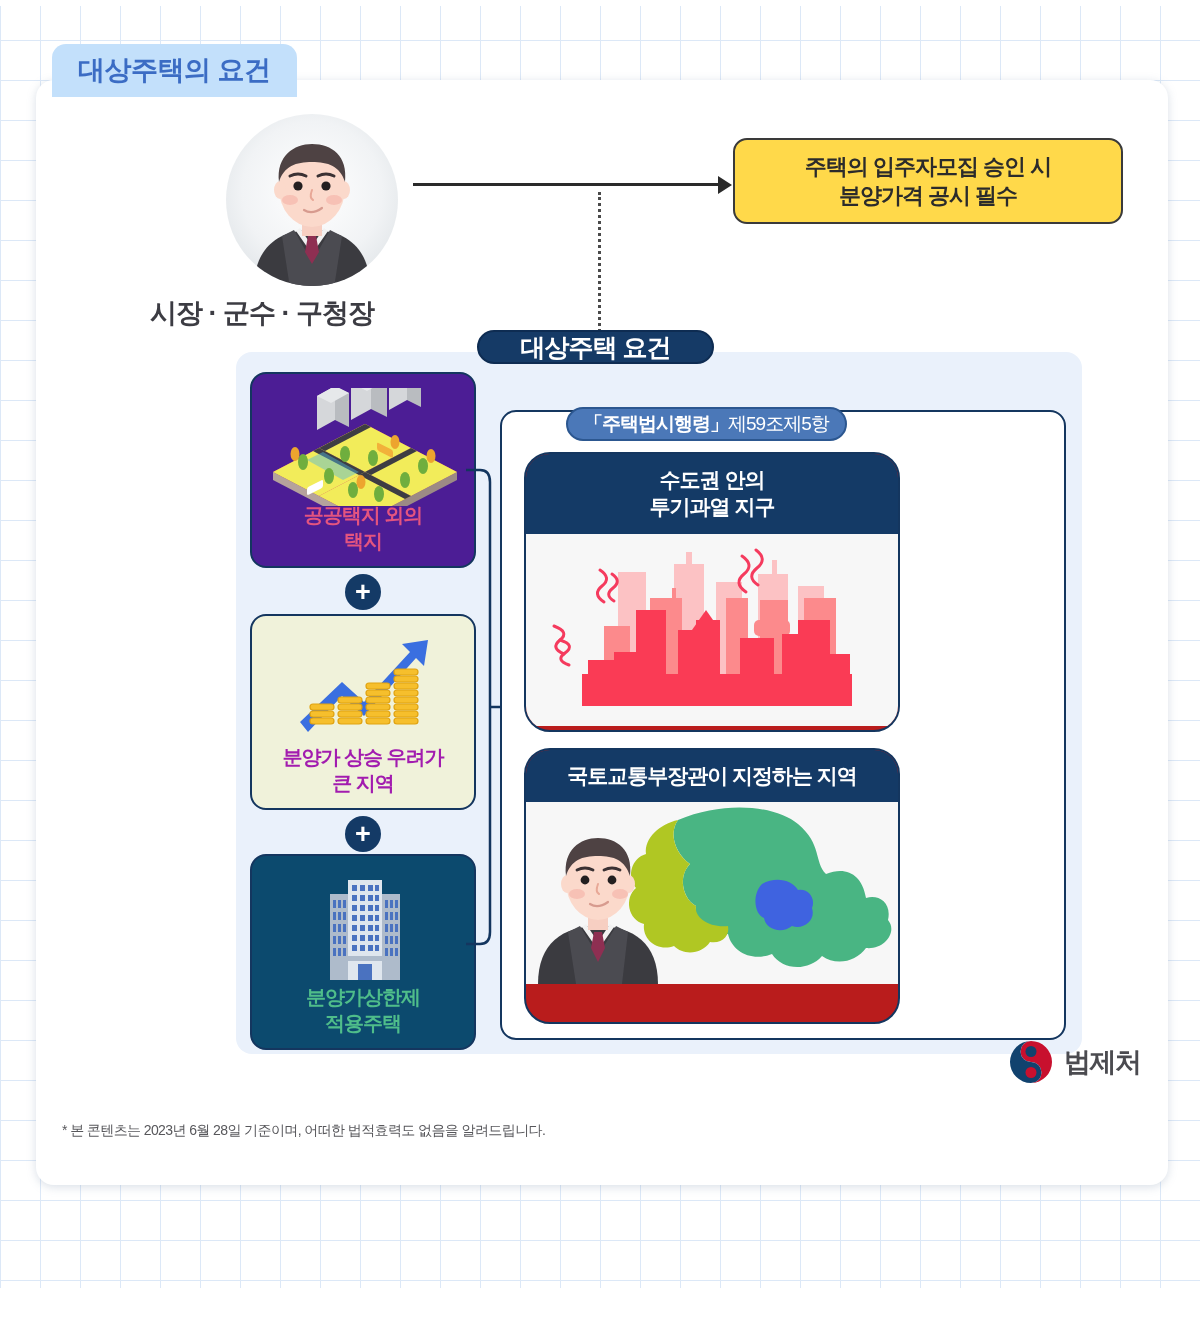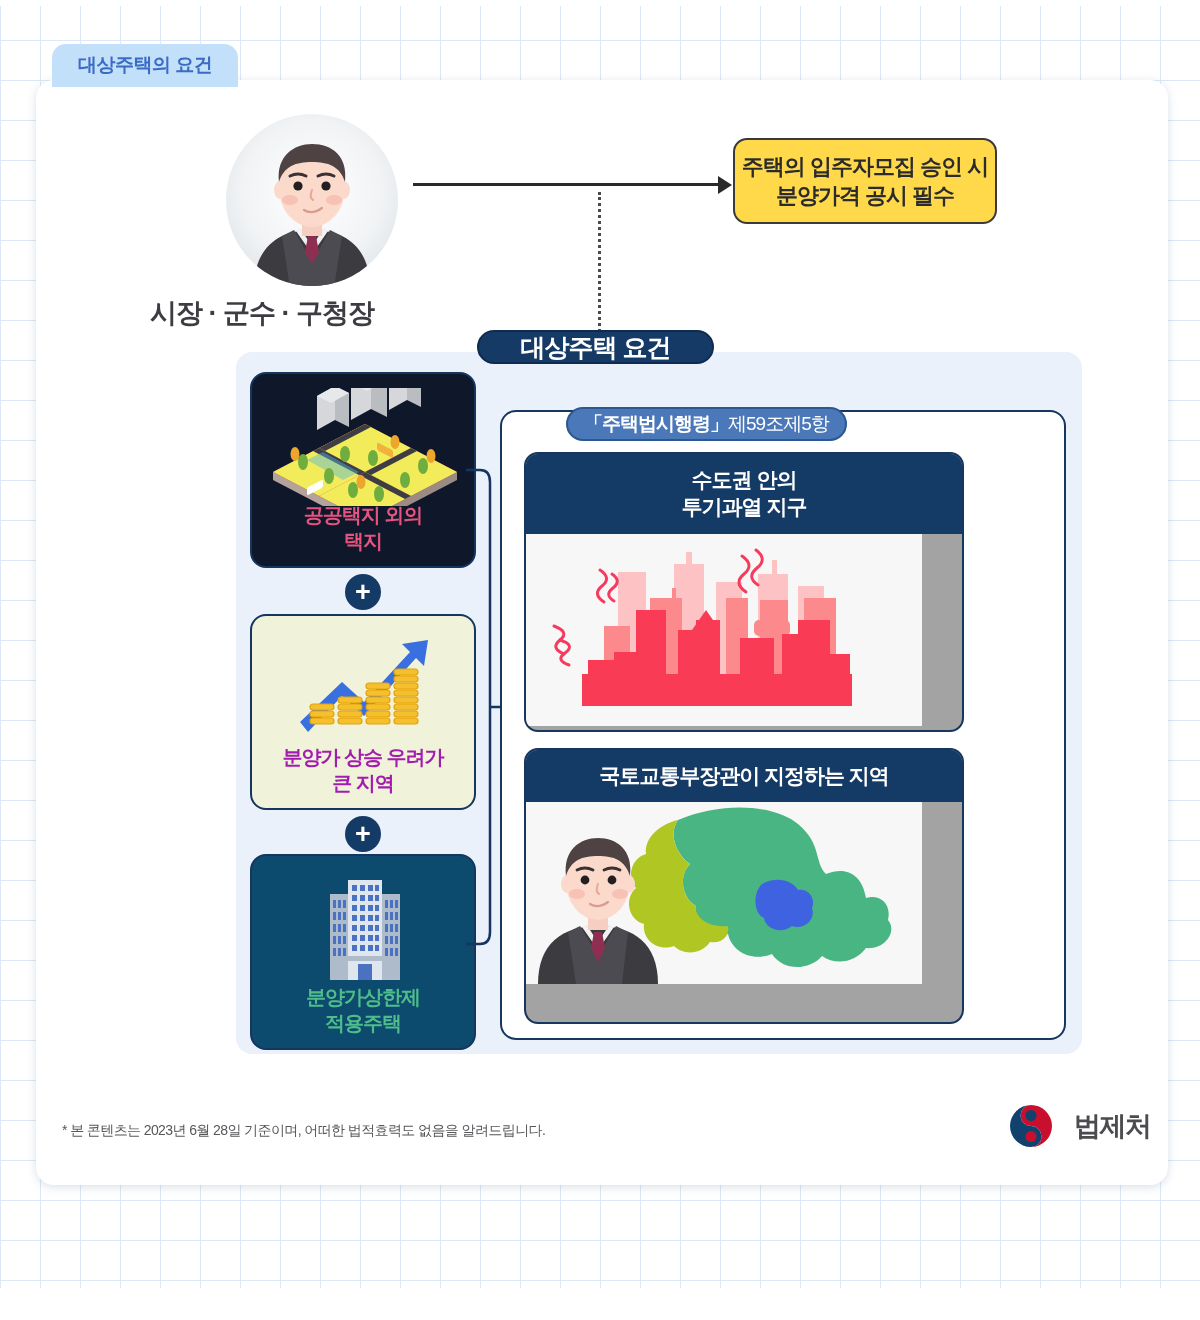--- a/index.html
+++ b/index.html
@@ -19,21 +19,21 @@
   .top-strip { position:absolute; left:0; top:0; width:1200px; height:6px; background:#ffffff; }
   .bottom-strip { position:absolute; left:0; bottom:0; width:1200px; height:32px; background:#ffffff; }
 
   
   .title-tab {
     position: absolute; left: 52px; top: 44px;
     background: #c3e0fb;
     border-radius: 14px 14px 0 0;
     padding: 8px 26px 9px 26px;
     color: #3b6cc4;
-    font-size: 19px; font-weight: bold;
+    font-size: 27px; font-weight: bold;
     letter-spacing: -0.5px;
     z-index: 5;
   }
 
   
   .main-card {
     position: absolute; left: 36px; top: 80px;
     width: 1132px; height: 1105px;
     background: #ffffff;
     border-radius: 18px;
@@ -49,21 +49,21 @@
   }
 
   
   .arrow-line { position:absolute; left:413px; top:183px; width:310px; height:3px; background:#2a2a2a; }
   .arrow-head {
     position:absolute; left:718px; top:176px;
     width:0;height:0;border-top:9px solid transparent;border-bottom:9px solid transparent;
     border-left:14px solid #2a2a2a;
   }
   .yellow-box {
-    position:absolute; left:733px; top:138px; width:264px; height:86px;
+    position:absolute; left:733px; top:138px; width:390px; height:86px;
     background:#ffd94a; border:2.5px solid #3a3a3a; border-radius:14px;
     display:flex; flex-direction:column; align-items:center; justify-content:center;
     color:#2b2b2b; font-size:22px; font-weight:bold; line-height:1.33; letter-spacing:-1px;
   }
 
   .dotted-down {
     position:absolute; left:598px; top:192px; width:0; height:140px;
     border-left:3px dotted #4a4a4a;
   }
 
@@ -85,21 +85,21 @@
   
   .lcard {
     position:absolute; left:250px; width:226px; height:196px;
     border:2.5px solid #14365f; border-radius:16px;
     display:flex; flex-direction:column; align-items:center; justify-content:flex-end;
     padding-bottom:12px;
   }
   .lcard-label {
     text-align:center; font-size:20px; font-weight:bold; line-height:1.3; letter-spacing:-1px;
   }
-  .lcard.c1 { top:372px; background:#0f172a; }
+  .lcard.c1 { top:372px; background:#4c1d95; }
   .lcard.c1 .lcard-label { color:#e4547f; }
   .lcard.c2 { top:614px; background:#f0f2da; }
   .lcard.c2 .lcard-label { color:#a21caf; }
   .lcard.c3 { top:854px; background:#0c4a6e; }
   .lcard.c3 .lcard-label { color:#4fbd8a; }
 
   .card-art { position:absolute; top:14px; left:0; width:226px; height:118px; }
 
   .plus-badge {
     position:absolute; left:345px; width:36px; height:36px;
@@ -120,39 +120,39 @@
   }
   .law-pill {
     position:absolute; left:566px; top:407px; height:34px;
     background:#4b78b8; border:2px solid #2c5790; border-radius:17px;
     display:flex; align-items:center; padding:0 16px;
     color:#ffffff; font-size:19px; letter-spacing:-1px; z-index:4;
   }
   .law-pill b { font-weight:bold; }
 
   .sub-box {
-    position:absolute; left:524px; width:440px;
-    background:#a3a3a3; border:2.5px solid #14365f; border-radius:14px;
+    position:absolute; left:524px; width:376px;
+    background:#b91c1c; border:2.5px solid #14365f; border-radius:26px;
     overflow:hidden;
   }
   .sub-box.s1 { top:452px; height:280px; }
   .sub-box.s2 { top:748px; height:276px; }
   .sub-head {
     background:#143a66; color:#fff; text-align:center;
     font-size:21px; font-weight:bold; line-height:1.3; letter-spacing:-1px;
     padding:12px 6px 13px 6px;
   }
   .sub-art { position:relative; width:100%; }
 
   
   .footer-note {
     position:absolute; left:62px; top:1122px;
     font-size:14px; color:#57575b; letter-spacing:-0.6px;
   }
-  .logo-wrap { position:absolute; left:1008px; top:1098px; width:150px; height:56px; display:flex; align-items:center; gap:20px; }
+  .logo-wrap { position:absolute; left:1008px; top:1034px; width:150px; height:56px; display:flex; align-items:center; gap:10px; }
   .logo-text { font-size:27px; font-weight:bold; color:#4b4b50; letter-spacing:-1.5px; }
 </style>
 </head>
 <body>
 
 <div class="top-strip"></div>
 
 <div class="title-tab">대상주택의 요건</div>
 
 <div class="main-card"></div>

